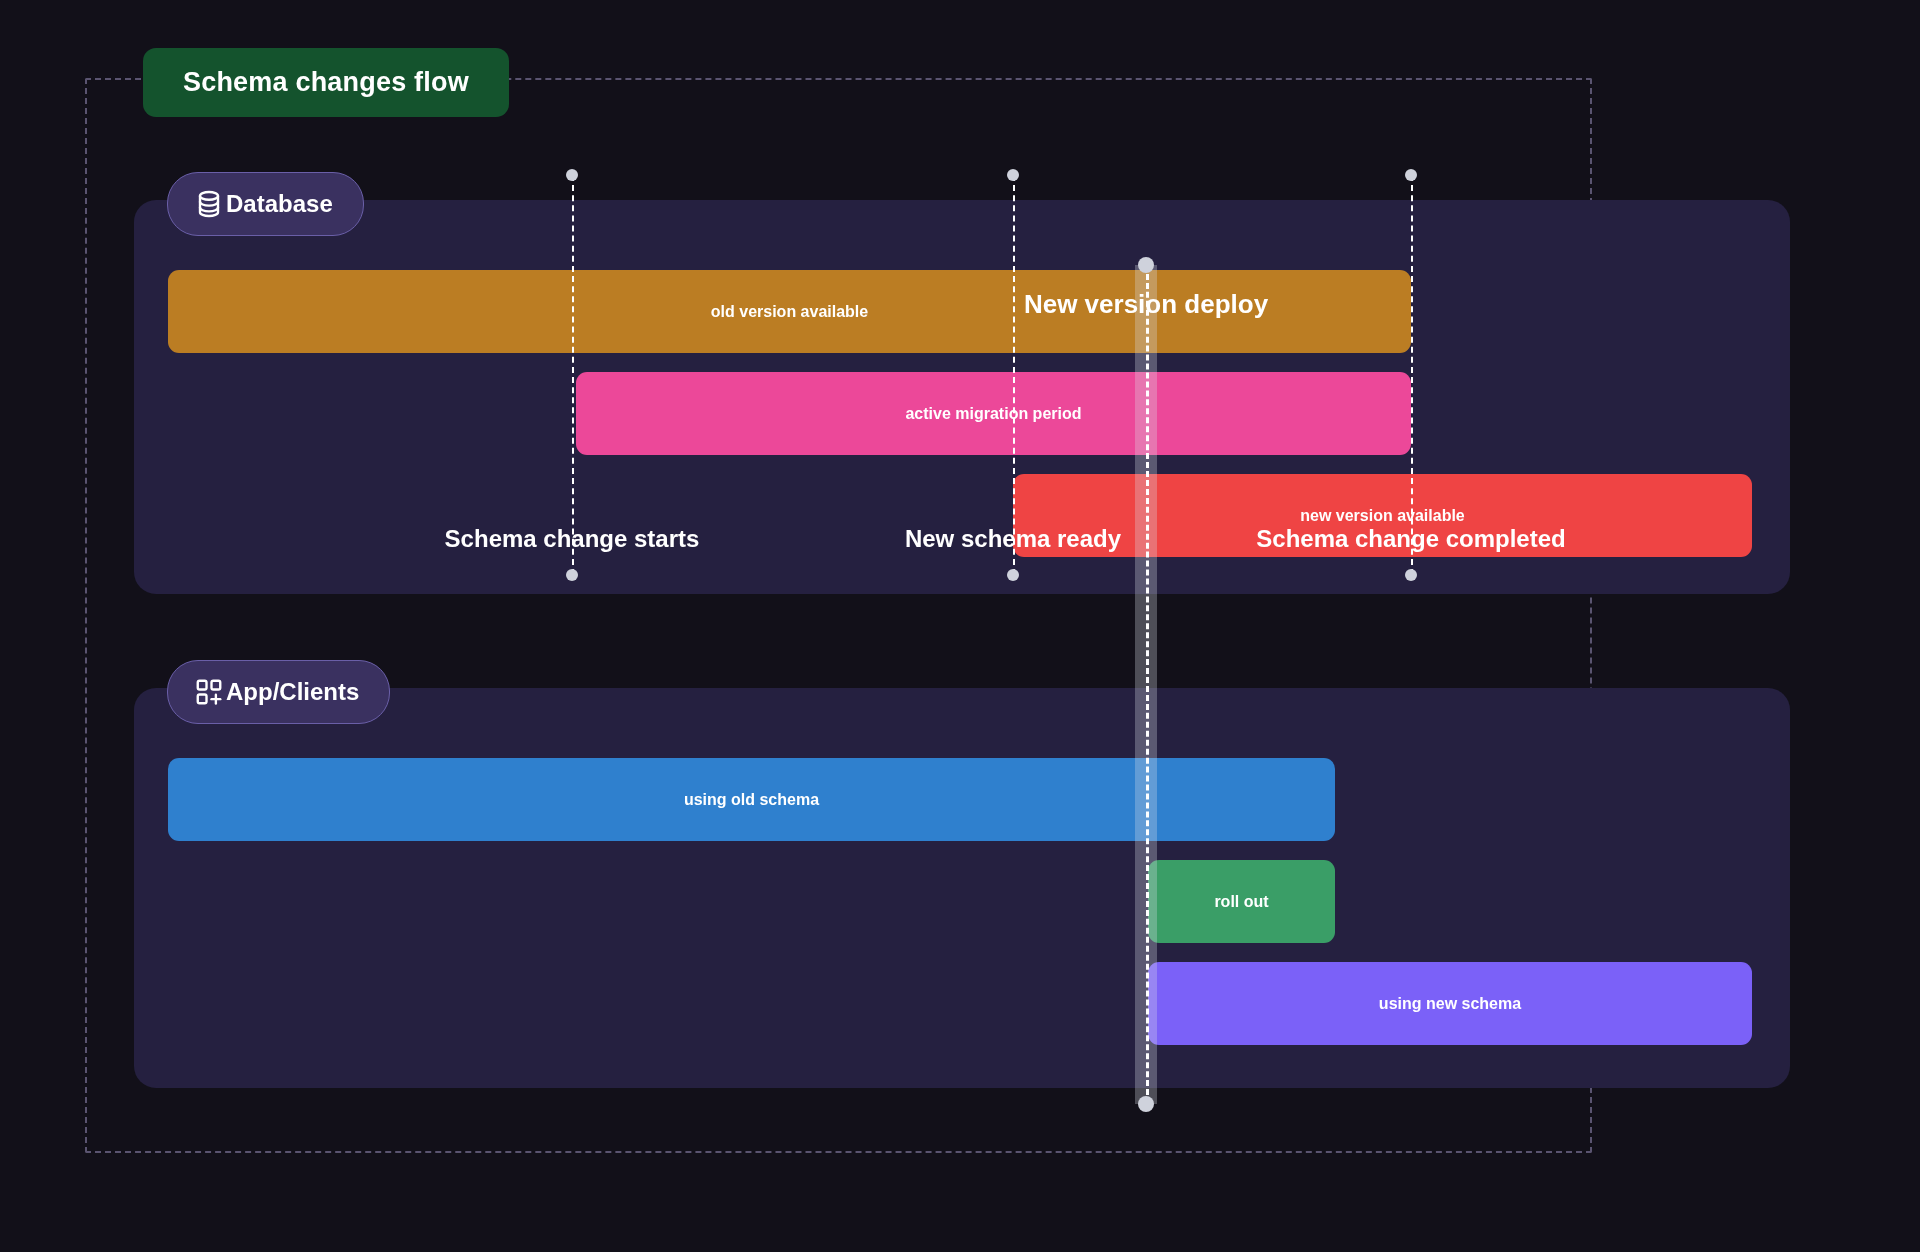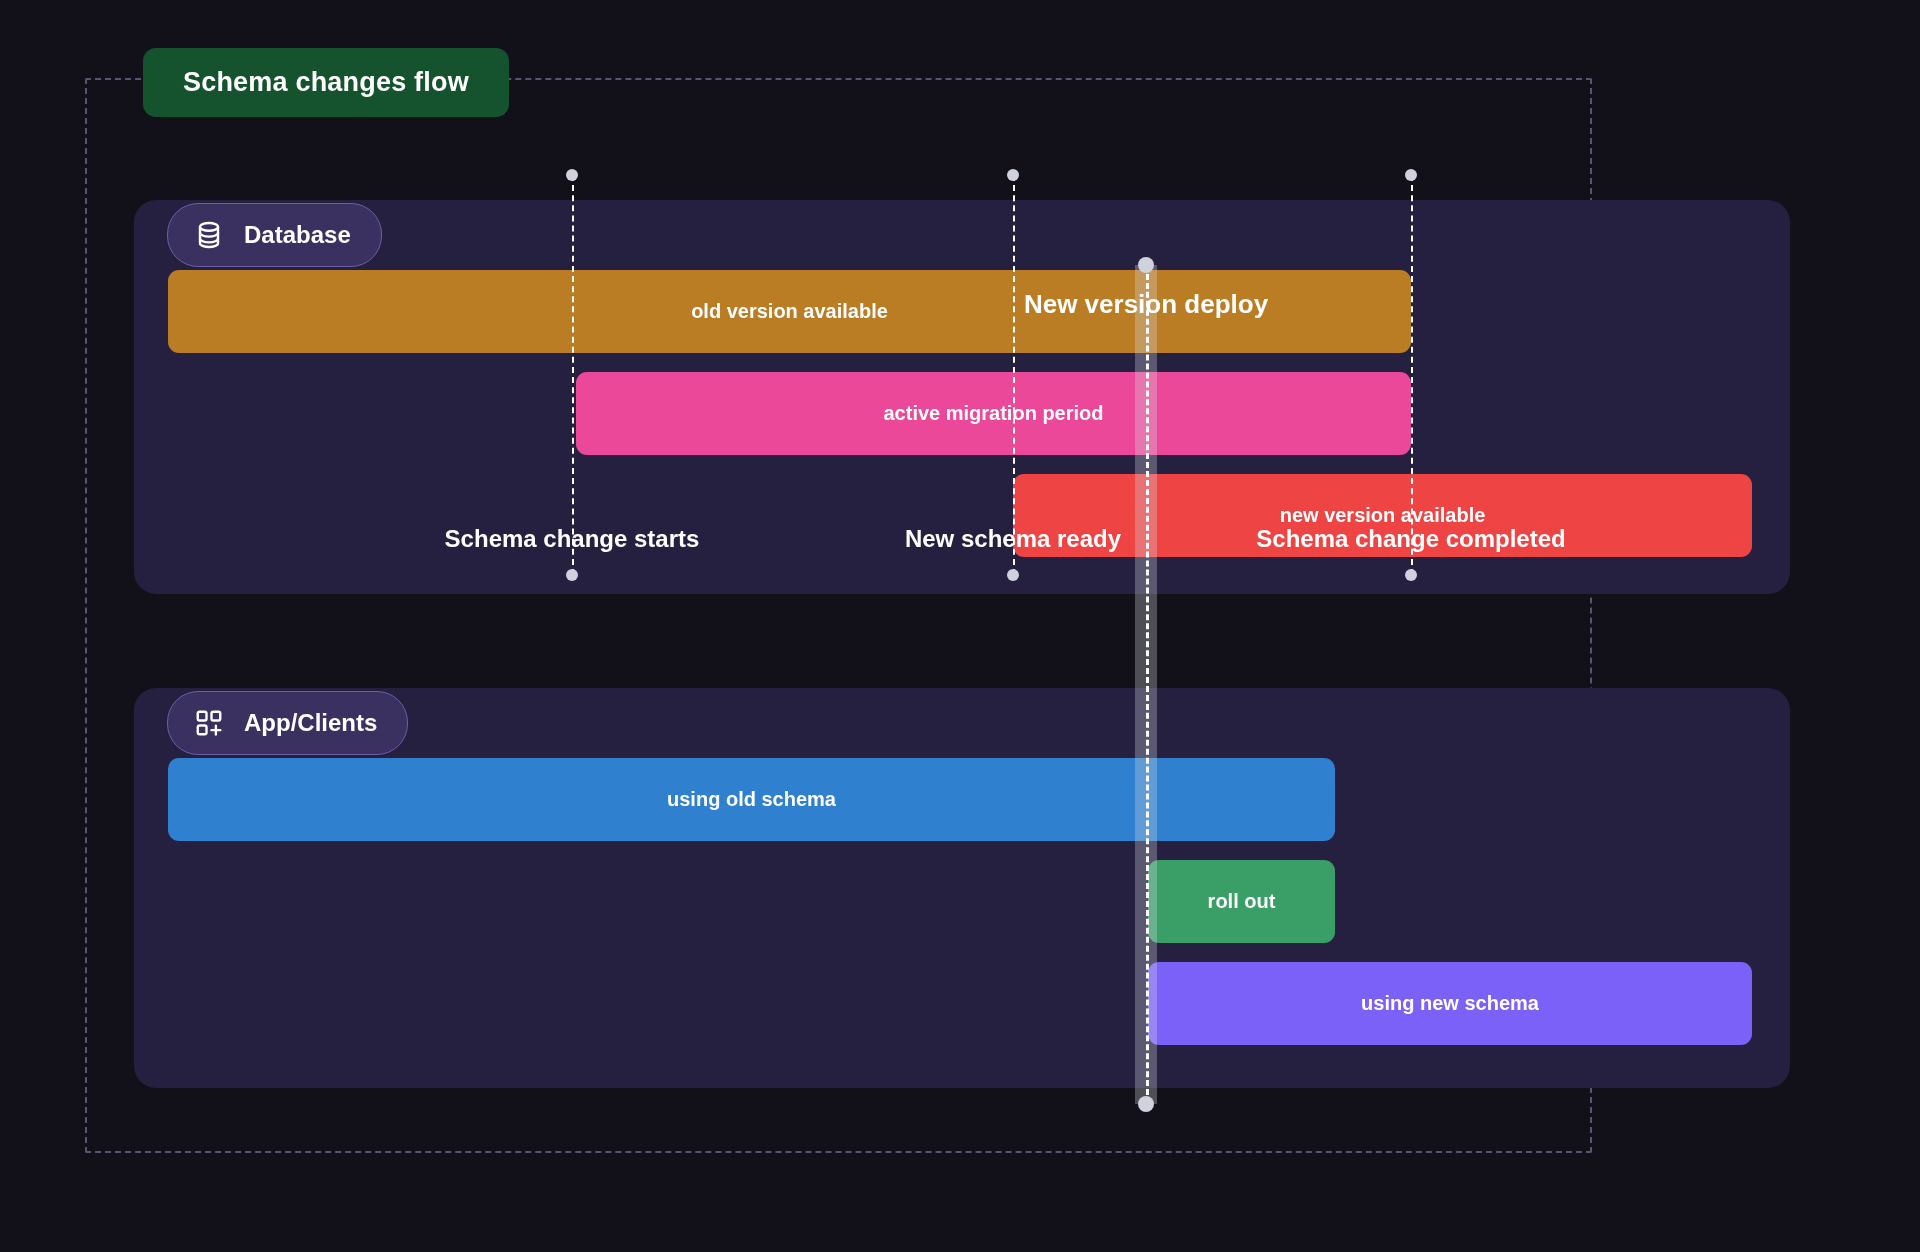--- a/index.html
+++ b/index.html
@@ -35,27 +35,26 @@
   .panel{
     position:absolute;left:134px;width:1656px;
     background:#252040;border-radius:22px;
   }
   #panel-db{top:200px;height:394px;}
   #panel-app{top:688px;height:400px;}
 
   
   .lane-pill{
     position:absolute;height:62px;
-    display:flex;align-items:center;gap:20px;
+    display:flex;align-items:center;gap:2px;
     padding:0 30px 0 26px;
     background:#3a3160;border:1.5px solid #6a5fa8;
     border-radius:31px;color:#ffffff;
     font-size:24px;font-weight:700;
     z-index:25;
-    margin-top:31px;
   }
   #pill-db{left:167px;top:172px;}
   #pill-app{left:167px;top:660px;}
   .lane-pill svg{display:block;}
 
   
   .marker{position:absolute;z-index:12;}
   .marker .mline{
     position:absolute;left:0;top:0;width:0;height:100%;
     border-left:2px dashed #ffffff;
@@ -93,21 +92,21 @@
     position:absolute;top:24px;left:0;
     transform:translateX(-50%);
     white-space:nowrap;
     color:#ffffff;font-size:26px;font-weight:700;
   }
 
   
   .bar{
     position:absolute;height:83px;border-radius:11px;
     display:flex;align-items:center;justify-content:center;
-    color:#ffffff;font-size:20px;font-weight:700;
+    color:#ffffff;font-size:16px;font-weight:700;
     z-index:8;
   }
 </style>
 </head>
 <body>
 
 <div id="stage">
 
   <div class="frame"></div>
 

